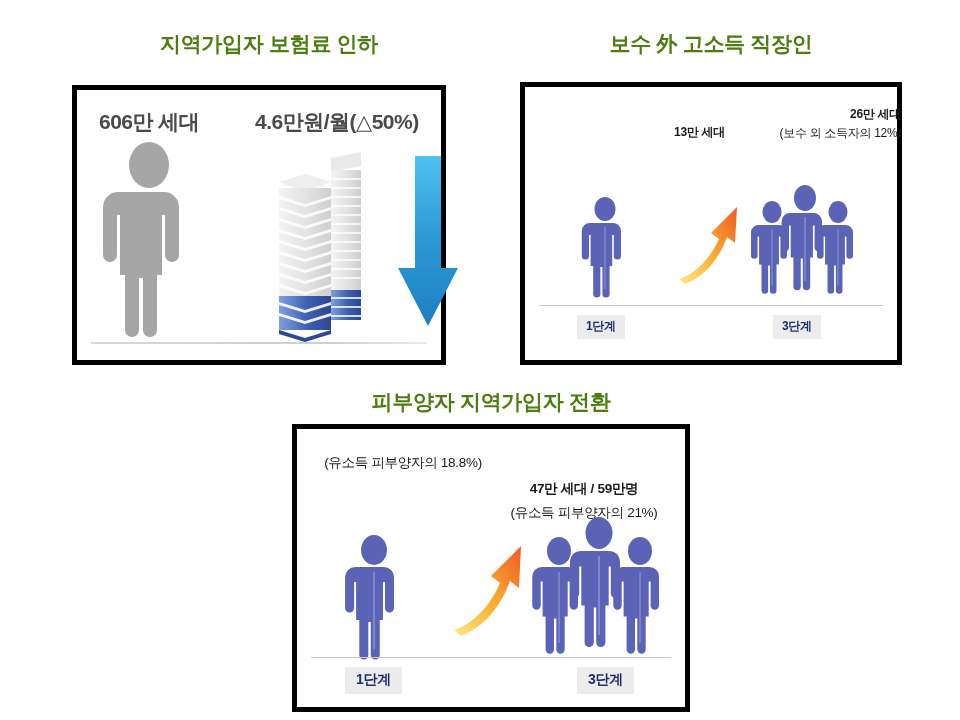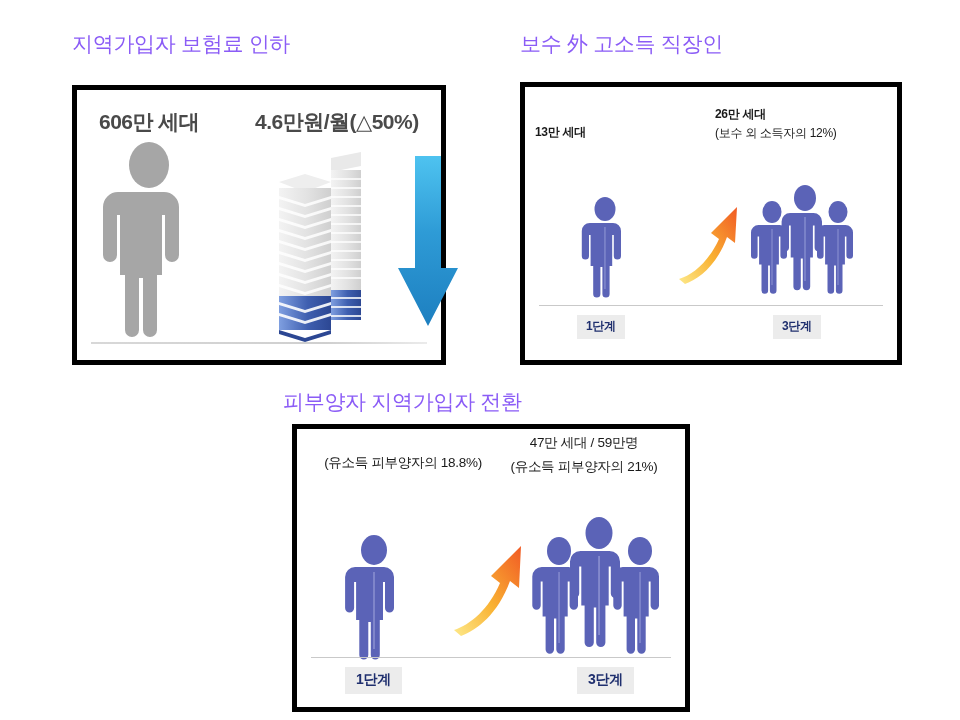--- a/index.html
+++ b/index.html
@@ -10,22 +10,23 @@
     width: 960px;
     height: 720px;
     background: #ffffff;
     font-family: "Liberation Sans", "DejaVu Sans", sans-serif;
     position: relative;
     overflow: hidden;
   }
 
   .panel-title {
     position: absolute;
-    font-weight: normal;
-    color: #8b5cf6;
+    font-weight: bold;
+    color: #4d7c0f;
+    text-align: center;
     white-space: nowrap;
     letter-spacing: -0.3px;
   }
 
   .panel {
     position: absolute;
     background: #ffffff;
     border: 5px solid #000000;
     box-sizing: border-box;
   }
@@ -76,21 +77,21 @@
     color: #1f2f6e;
     font-size: 12px;
     font-weight: bold;
     padding: 3px 9px 4px 9px;
     letter-spacing: -0.3px;
     white-space: nowrap;
   }
 
   .callout {
     position: absolute;
-    text-align: left;
+    text-align: right;
     font-size: 12px;
     color: #1a1a1a;
     line-height: 1.55;
     white-space: nowrap;
     letter-spacing: -0.3px;
   }
   .callout .line1 { font-weight: bold; display: block; }
   .callout .line2 { display: block; }
 
   .divider-line {
@@ -104,21 +105,21 @@
 
   .callout-lg {
     position: absolute;
     text-align: center;
     font-size: 13.5px;
     color: #1a1a1a;
     line-height: 1.75;
     white-space: nowrap;
     letter-spacing: -0.3px;
   }
-  .callout-lg .line1 { font-weight: normal; display: block; }
+  .callout-lg .line1 { font-weight: bold; display: block; margin-top: 46px; }
   .callout-lg .line2 { display: block; }
 
   .stage-label-box-lg {
     position: absolute;
     background: #ececec;
     color: #1f2f6e;
     font-size: 14px;
     font-weight: bold;
     padding: 4px 11px 5px 11px;
     letter-spacing: -0.3px;
@@ -306,21 +307,21 @@
     </div>
 
     <div class="divider-line" style="left:14px; right:14px; top:218px;"></div>
 
     <div class="stage-label-box" style="left:52px; top:228px;">1단계</div>
 
     <div class="stage-label-box" style="left:248px; top:228px;">3단계</div>
   </div>
 </div>
 
-<div class="panel-title" style="left:283px; top:388px; width:398px; font-size:21px;">피부양자 지역가입자 전환</div>
+<div class="panel-title" style="left:292px; top:388px; width:398px; font-size:21px;">피부양자 지역가입자 전환</div>
 
 <div class="panel" id="panel-dependent">
   <div class="panel-inner">
 
     <div class="callout-lg" style="left:-2px; top:22px; width:216px;">
       <span class="line2">(유소득 피부양자의 18.8%)</span>
     </div>
 
     <div class="callout-lg" style="left:182px; top:2px; width:210px;">
       <span class="line1">47만 세대 / 59만명</span>

